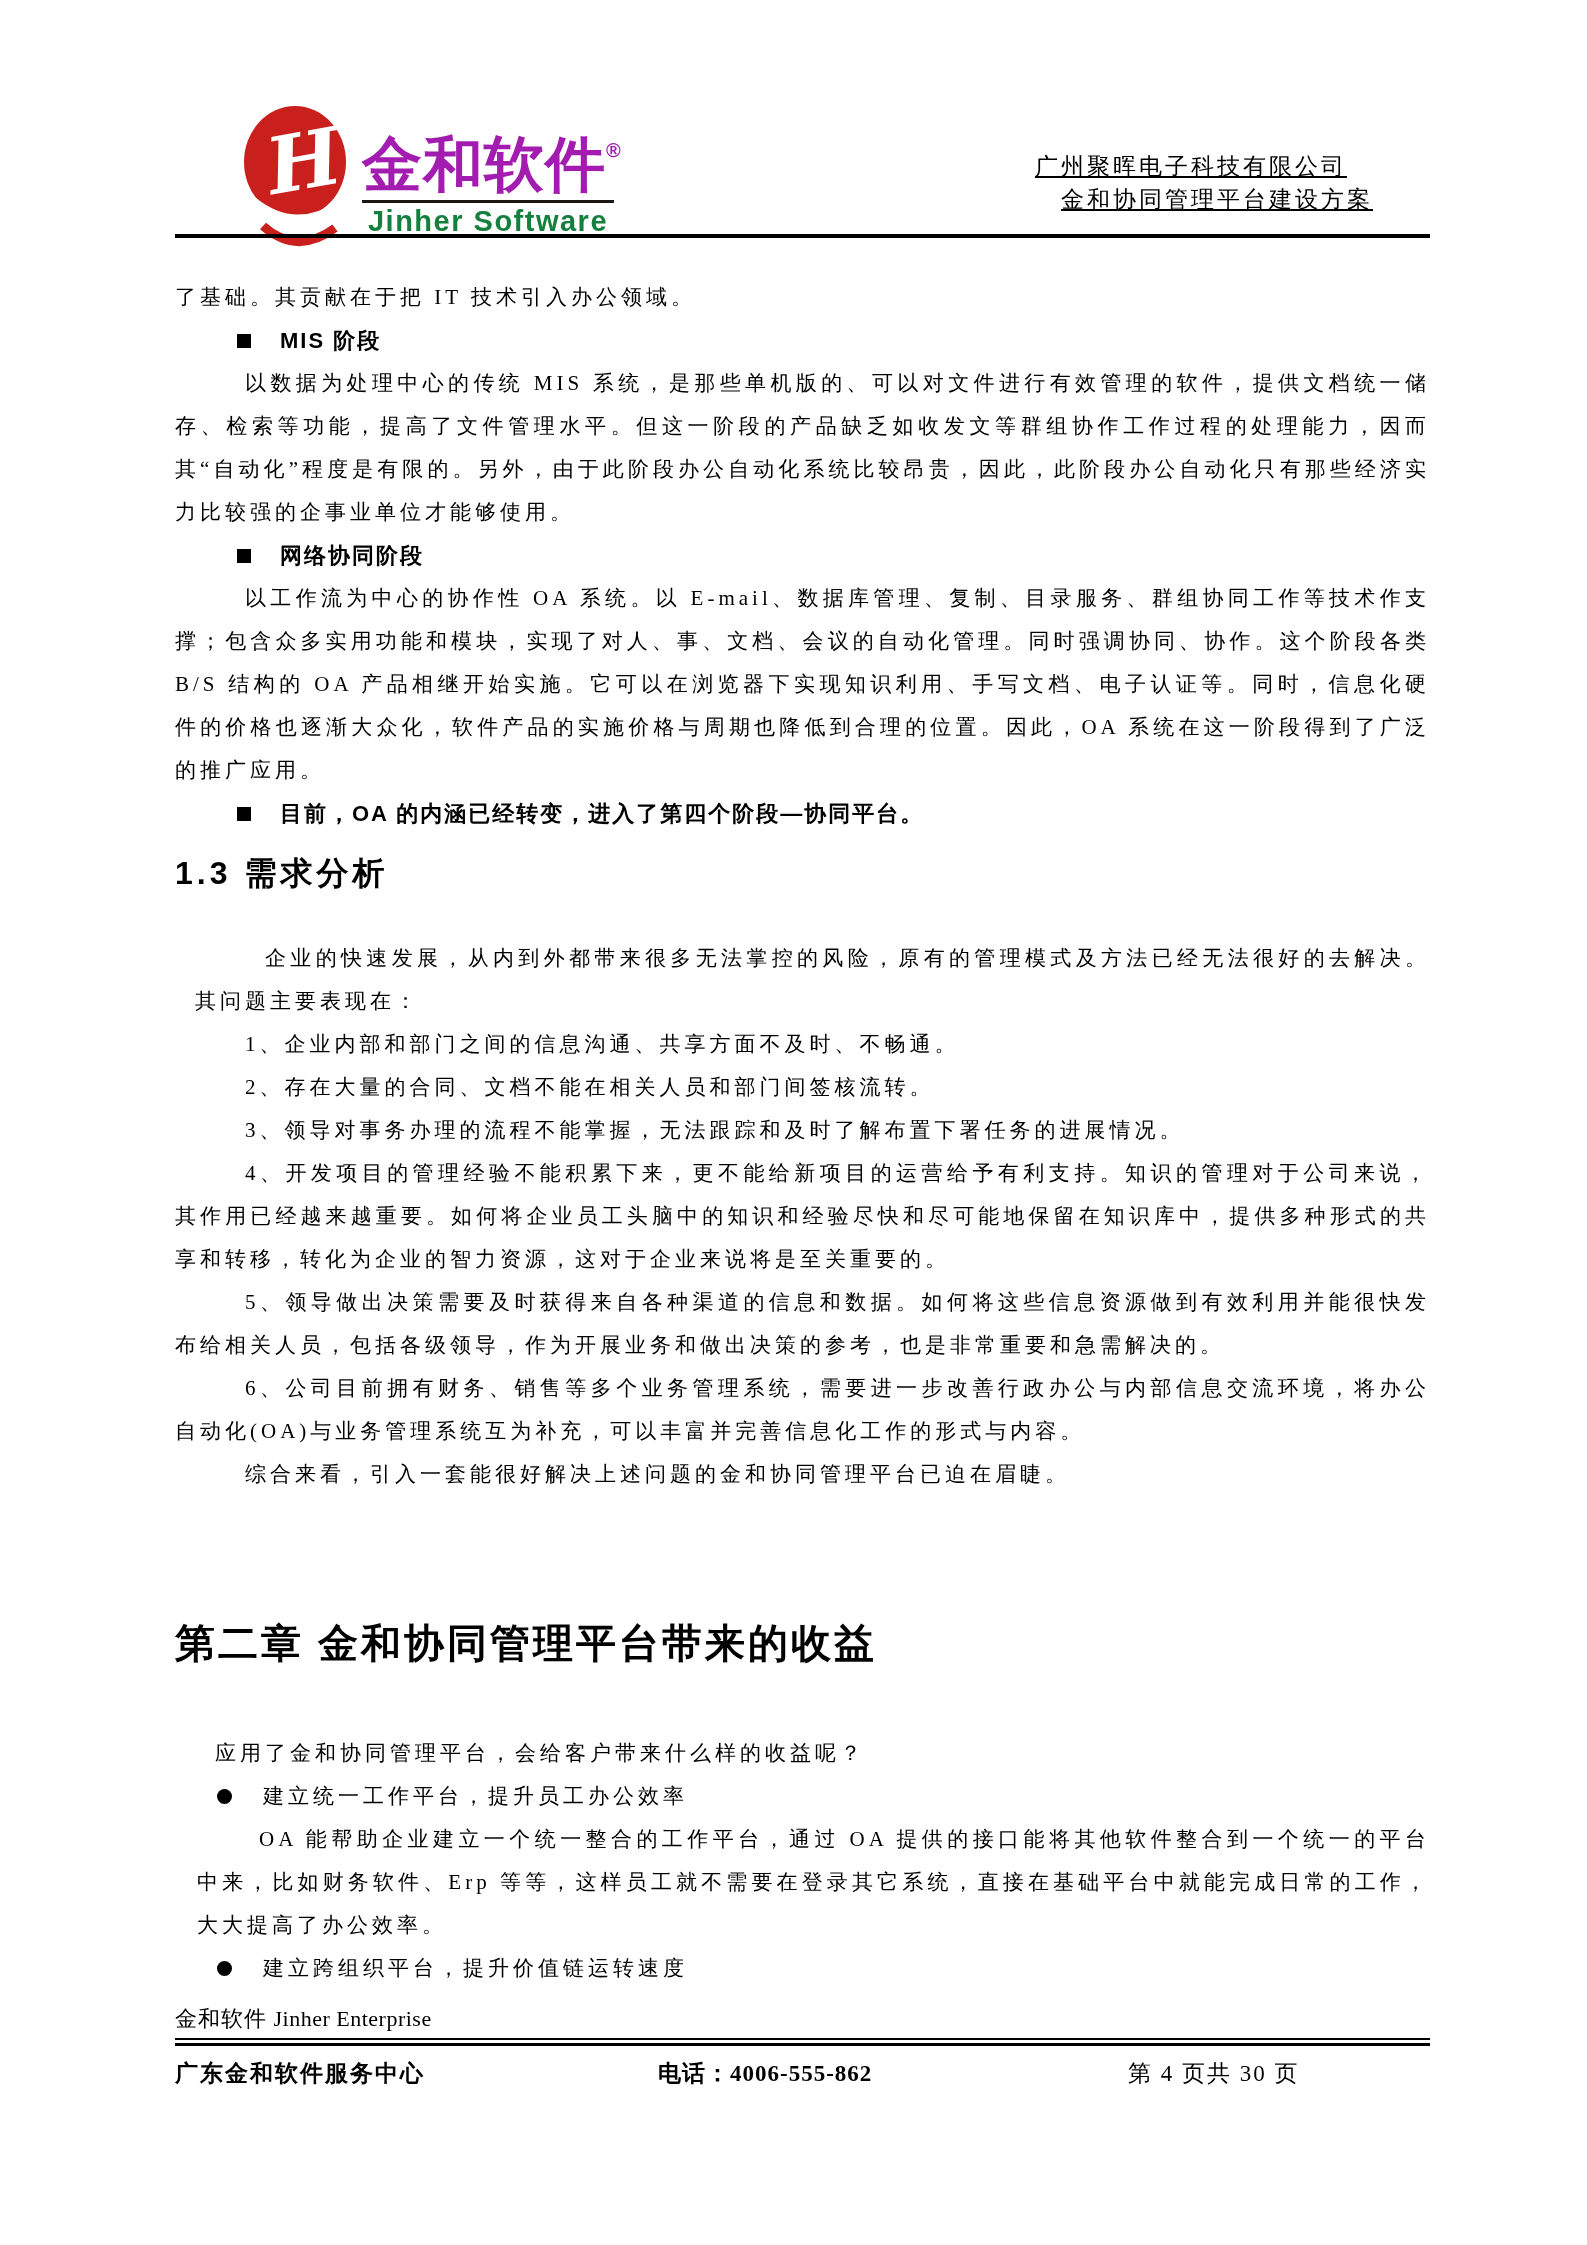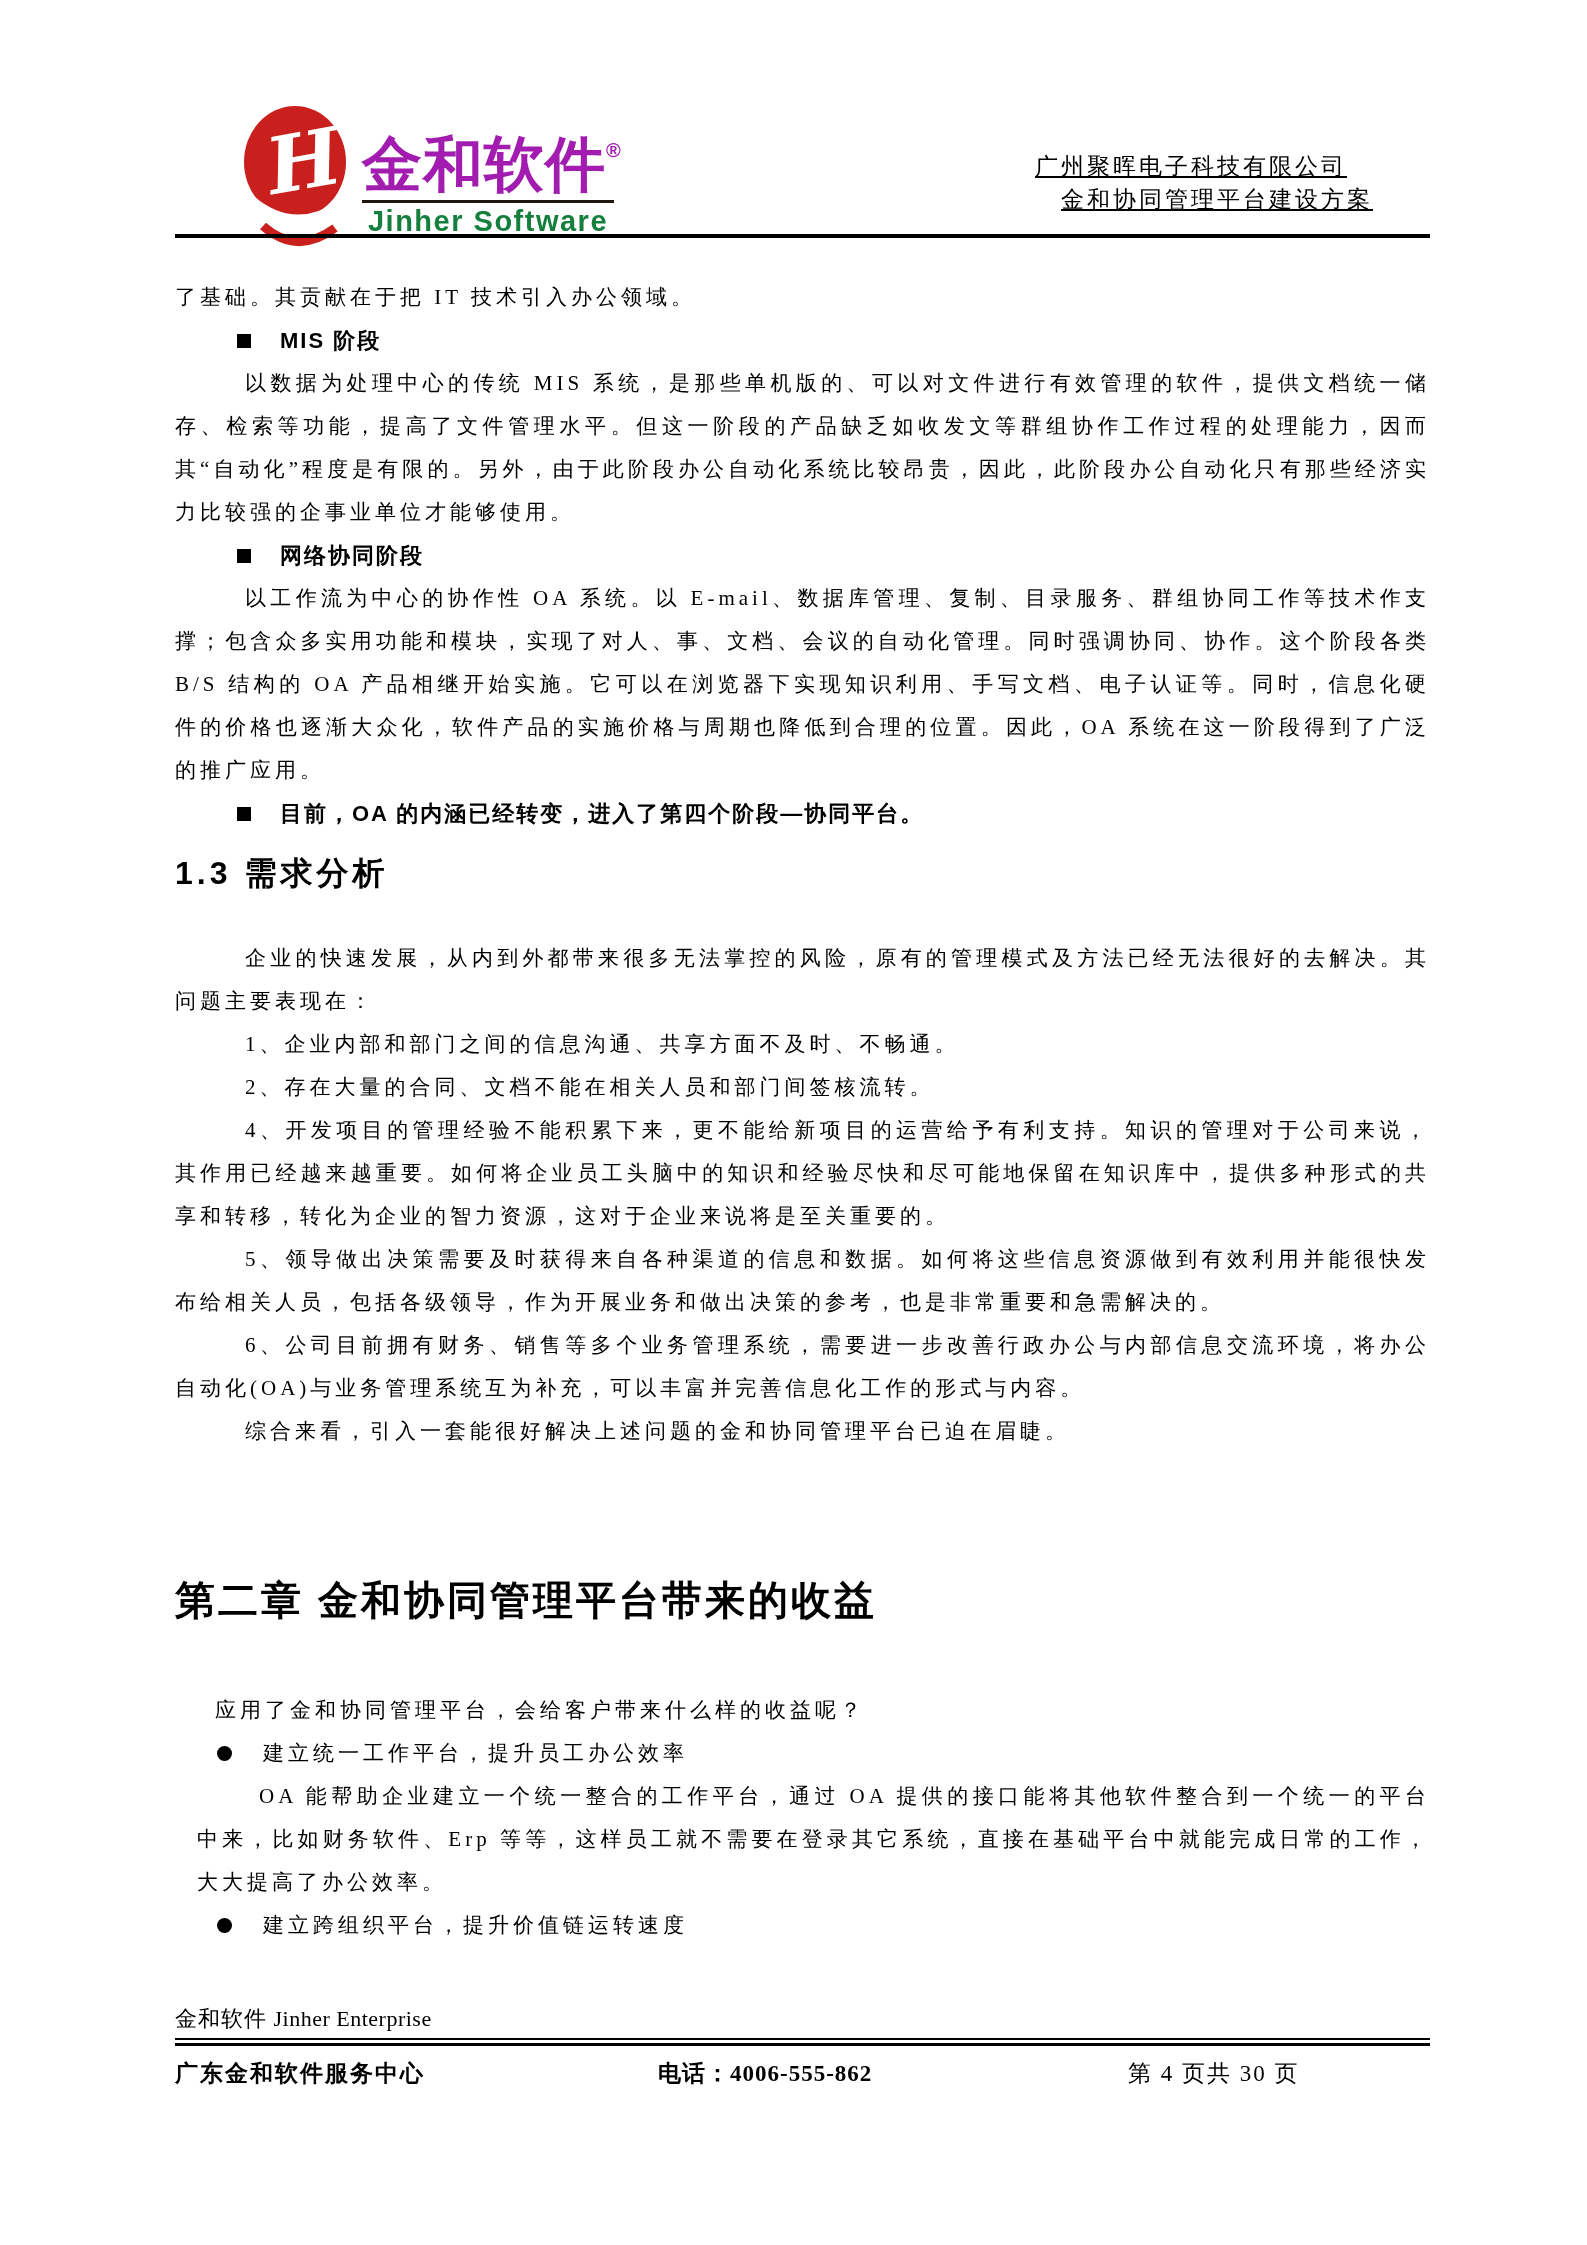--- a/index.html
+++ b/index.html
@@ -27,21 +27,21 @@
   .content{position:absolute;left:175px;right:157px;top:238px;}
   .bodytext{font-size:21px;line-height:43px;letter-spacing:4px;text-align:justify;margin:0;}
   .indent{text-indent:70px;}
   .carryover{margin-top:38px;}
   .bullet-row{display:flex;align-items:flex-start;height:43px;margin:0;}
   .sq-bullet{width:14px;height:14px;background:#000;margin:15px 0 0 62px;flex:0 0 auto;}
   .bullet-label{font-family:"Liberation Sans","DejaVu Sans",sans-serif;font-weight:bold;
     font-size:22px;line-height:43px;letter-spacing:2px;margin-left:29px;white-space:nowrap;}
   .h-section{font-family:"Liberation Sans","DejaVu Sans",sans-serif;font-weight:bold;
     font-size:32px;line-height:48px;letter-spacing:4px;margin:14px 0 0 0;}
-  .sec-intro{margin-top:40px;}
+  .sec-intro{margin-top:40px;margin-left:20px;}
   .problem{margin:0;}
   .h-chapter{font-family:"Liberation Sans","DejaVu Sans",sans-serif;font-weight:bold;
     font-size:40px;line-height:56px;letter-spacing:3px;margin:119px 0 0 0;}
   .lead{margin-top:61px;text-indent:40px;}
   .dot-row{display:flex;align-items:flex-start;height:43px;margin:0;}
   .dot-bullet{width:15px;height:15px;border-radius:50%;background:#000;margin:14px 0 0 42px;flex:0 0 auto;}
   .dot-label{font-size:21px;line-height:43px;letter-spacing:4px;margin-left:31px;white-space:nowrap;}
   .benefit-par{padding-left:22px;text-indent:62px;}
   
   .footer-brand{position:absolute;left:175px;top:2004px;font-size:22px;letter-spacing:1px;}
@@ -103,20 +103,21 @@
       <span class="sq-bullet"></span>
       <span class="bullet-label">目前，OA 的内涵已经转变，进入了第四个阶段—协同平台。</span>
     </div>
 
     <h2 class="h-section">1.3 需求分析</h2>
 
     <p class="bodytext indent sec-intro">企业的快速发展，从内到外都带来很多无法掌控的风险，原有的管理模式及方法已经无法很好的去解决。其问题主要表现在：</p>
 
     <p class="bodytext indent problem">1、企业内部和部门之间的信息沟通、共享方面不及时、不畅通。</p>
     <p class="bodytext indent problem">2、存在大量的合同、文档不能在相关人员和部门间签核流转。</p>
+    <p class="bodytext indent problem">3、领导对事务办理的流程不能掌握，无法跟踪和及时了解布置下署任务的进展情况。</p>
     <p class="bodytext indent problem">4、开发项目的管理经验不能积累下来，更不能给新项目的运营给予有利支持。知识的管理对于公司来说，其作用已经越来越重要。如何将企业员工头脑中的知识和经验尽快和尽可能地保留在知识库中，提供多种形式的共享和转移，转化为企业的智力资源，这对于企业来说将是至关重要的。</p>
     <p class="bodytext indent problem">5、领导做出决策需要及时获得来自各种渠道的信息和数据。如何将这些信息资源做到有效利用并能很快发布给相关人员，包括各级领导，作为开展业务和做出决策的参考，也是非常重要和急需解决的。</p>
     <p class="bodytext indent problem">6、公司目前拥有财务、销售等多个业务管理系统，需要进一步改善行政办公与内部信息交流环境，将办公自动化(OA)与业务管理系统互为补充，可以丰富并完善信息化工作的形式与内容。</p>
 
     <p class="bodytext indent">综合来看，引入一套能很好解决上述问题的金和协同管理平台已迫在眉睫。</p>
 
     <h1 class="h-chapter">第二章  金和协同管理平台带来的收益</h1>
 
     <p class="bodytext lead">应用了金和协同管理平台，会给客户带来什么样的收益呢？</p>
 

